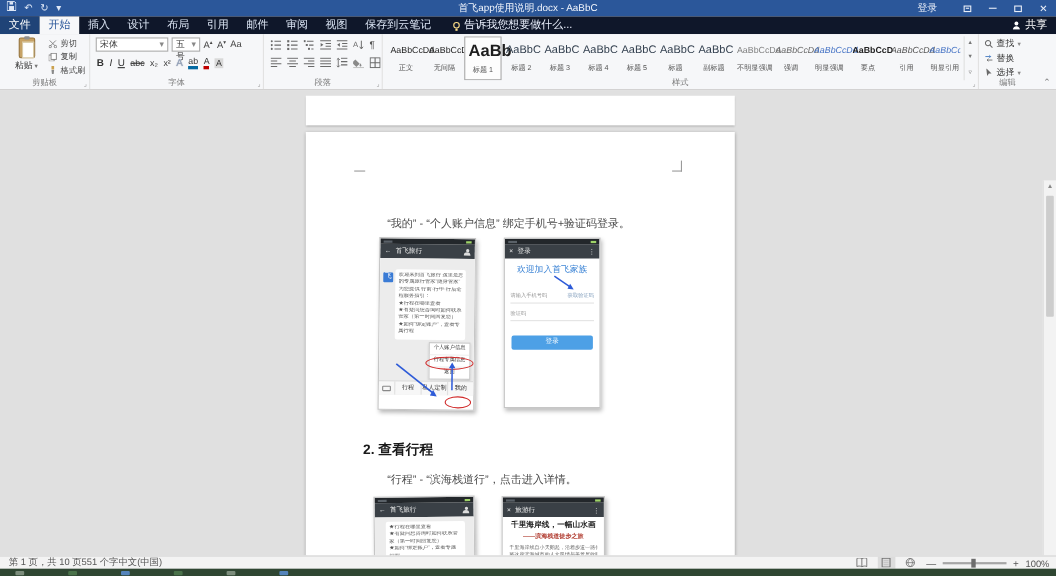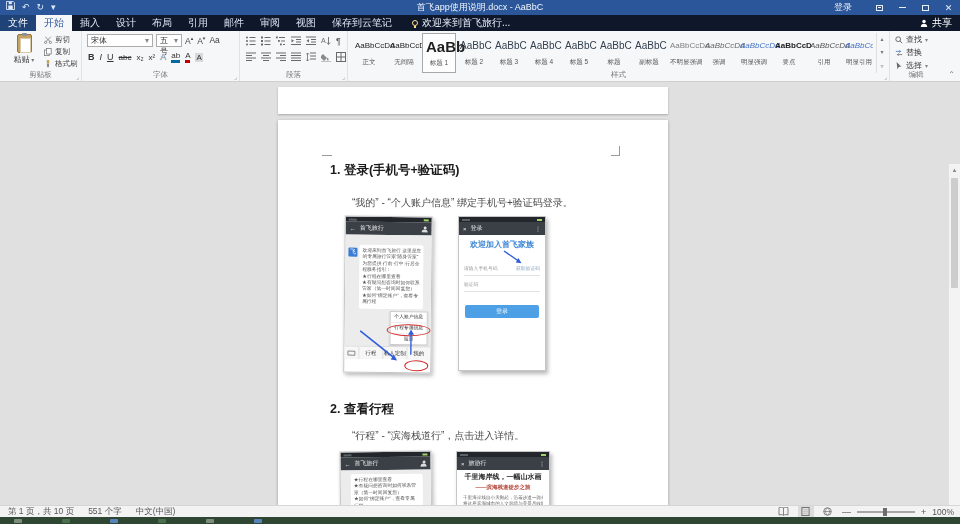--- a/index.html
+++ b/index.html
@@ -108,42 +108,42 @@
 .bubble .ln{font-size:4.8px;line-height:6.4px;color:#555;white-space:nowrap;overflow:hidden}
 .chatbar{position:absolute;bottom:0;left:0;right:0;height:13px;background:#f7f7f7;border-top:1px solid #ddd;display:flex;align-items:center}
 .kbico{width:8px;height:5px;border:1px solid #888;margin:0 3px;border-radius:1px}
 .chattab{flex:1;text-align:center;font-size:5.5px;color:#333;border-left:1px solid #e0e0e0;line-height:12px;white-space:nowrap}
 .popup{position:absolute;right:3px;bottom:14px;width:38px;background:#fff;border:1px solid #ccc;box-shadow:0 1px 2px rgba(0,0,0,.2)}
 .popup .pi{font-size:4.8px;line-height:10px;text-align:center;color:#333;border-bottom:1px solid #eee;white-space:nowrap}
 .popup .pi:last-child{border-bottom:none}
 .ellipse{position:absolute;border:1px solid #d02a2a;border-radius:50%;pointer-events:none}
 .annsvg{position:absolute;left:0;top:0;width:100%;height:100%;pointer-events:none}
 .phone2{left:180px;top:96px;width:88px;height:155px}
-.welcome{position:absolute;top:22px;left:0;right:0;text-align:center;font-size:8px;font-weight:bold;color:#3f86d6;white-space:nowrap}
+.welcome{position:absolute;top:22px;left:0;right:0;text-align:center;font-size:8px;font-weight:normal;color:#3f86d6;white-space:nowrap}
 .lfield{position:absolute;left:5px;right:5px;height:15px;border-bottom:1px solid #e3e3e3;display:flex;align-items:center;justify-content:space-between}
 .lf1{top:44px}.lf2{top:60px}
 .lfield .plc{font-size:4.8px;color:#9b9b9b}
 .lfield .code{font-size:4.8px;color:#8aa4c0}
 .loginbtn{position:absolute;left:6px;right:6px;top:88px;height:13px;background:#4da0e6;border-radius:2px;color:#fff;font-size:6px;text-align:center;line-height:13px}
 .phone3{left:62px;top:331px;width:92px;height:110px;transform:rotate(-.6deg)}
 .phone3 .bubble{left:10px;top:4px;width:72px}
 .phone4{left:178px;top:331px;width:94px;height:110px}
 .art-h{position:absolute;top:20px;left:0;right:0;text-align:center;font-size:7px;font-weight:bold;color:#222;white-space:nowrap}
 .art-sub{position:absolute;top:32px;left:0;right:0;text-align:center;font-size:5.5px;font-weight:bold;color:#b03a2e;white-space:nowrap}
 .art-body{position:absolute;top:43px;left:6px;right:6px}
 .art-body .ln{font-size:4.6px;line-height:6.4px;color:#666;white-space:nowrap;overflow:hidden}
 
 
 .vscroll{position:absolute;right:0;top:82px;width:12px;height:423px;background:#f3f3f3;border-left:1px solid #e0e0e0}
 .vup{height:12px;text-align:center;font-size:6px;color:#888;line-height:12px}
 .vthumb{position:absolute;left:2px;right:2px;top:14px;height:110px;background:#cdcdcd;border-radius:1px}
 
 
 .statusbar{position:absolute;left:0;right:0;top:505px;height:12px;background:#f3f3f3;border-top:1px solid #d6d6d6;display:flex;align-items:center;font-size:8.5px;color:#565656}
-.sleft{display:flex;gap:14px;padding-left:8px;white-space:nowrap}
+.sleft{display:flex;padding-left:8px;white-space:nowrap}
 .sright{position:absolute;right:6px;display:flex;align-items:center;gap:6px}
 .viewbtn{width:16px;height:11px;display:flex;align-items:center;justify-content:center}
 .viewbtn.active{background:#dcdcdc}
 .ztrack{width:58px;height:2px;background:#a6a6a6;position:relative}
 .zknob{position:absolute;left:26px;top:-3px;width:4px;height:8px;background:#6d6d6d}
 .zsign{font-size:9px;color:#555}
 .zlabel{font-size:8.5px;color:#555}
 
 
 .taskbar{position:absolute;left:0;right:0;bottom:0;height:7px;background:#2f4632;display:flex;align-items:center;gap:40px;padding-left:14px}
@@ -293,21 +293,21 @@
         <div class="tab">设计</div>
         <div class="tab">布局</div>
         <div class="tab">引用</div>
         <div class="tab">邮件</div>
         <div class="tab">审阅</div>
         <div class="tab">视图</div>
         <div class="tab">保存到云笔记</div>
       </div>
     <div class="tellme">
       <span class="bulb"></span>
-      <span>欢迎来到首飞旅行...</span>
+      <span>告诉我您想要做什么...</span>
     </div>
     <div class="share">
       <svg width="8" height="8">
           <use href="#i-pers"></use>
         </svg>
       <span>共享</span>
     </div>
   </div>
 
   <div class="ribbon">
@@ -534,21 +534,20 @@
     <span class="collapse">⌃</span>
   </div>
 
   <div class="docarea">
     <div class="page-prev"></div>
 
     <div class="page">
       <div class="crop-tl"></div>
       <div class="crop-tr"></div>
 
-      <div class="doc-h h1pos">1. 登录(手机号+验证码)</div>
       <div class="doc-p p1pos">“我的” - “个人账户信息”   绑定手机号+验证码登录。</div>
 
       <div class="phone phone1">
         <div class="ph-sbar"></div>
         <div class="ph-tbar">
           <span>←</span>
           <span>首飞旅行</span>
           <span class="grow"></span>
           <span class="person"></span>
         </div>

